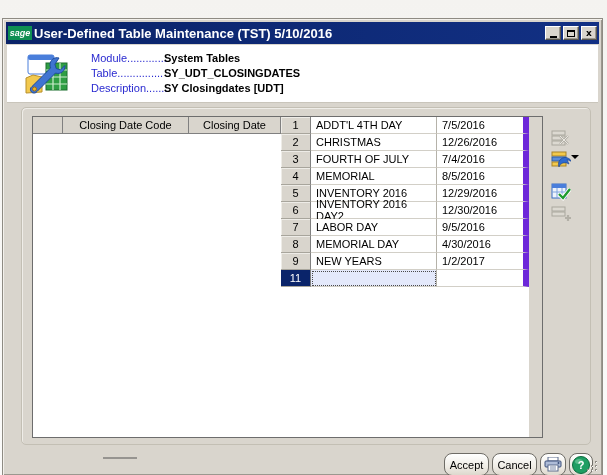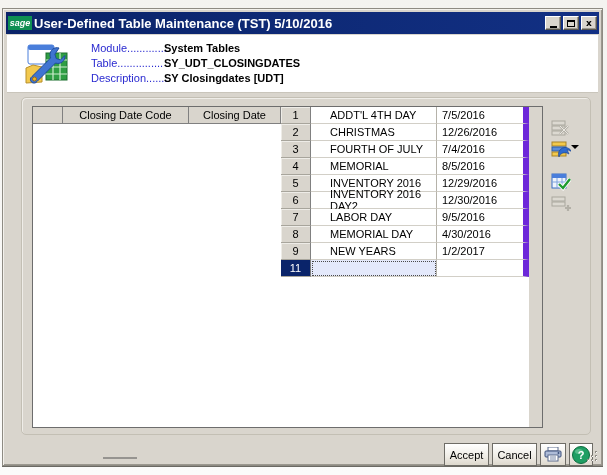--- a/index.html
+++ b/index.html
@@ -5,21 +5,21 @@
   * { margin:0; padding:0; box-sizing:border-box; }
   html,body { width:607px; height:475px; }
   body {
     font-family:"Liberation Sans", sans-serif;
     font-size:11px;
     background:linear-gradient(#f4f3f0,#fbfbfa);
     position:relative;
     overflow:hidden;
   }
   .window {
-    position:absolute; left:2px; top:8px; width:601px; height:458px;
+    position:absolute; left:2px; top:18px; width:601px; height:458px;
     background:#d9d5cd;
     border:1px solid #8e8b83;
     box-shadow:inset 1px 1px 0 #f3f1ec, inset -1px -1px 0 #9b988f, 0 1px 0 #6b6963;
   }
   
   .titlebar {
     position:absolute; left:3px; top:3px; right:3px; height:22px;
     background:linear-gradient(90deg,#0a2368,#123084);
     display:flex; align-items:center; padding:0 2px;
   }
@@ -70,21 +70,21 @@
     display:flex; align-items:center; justify-content:center;
     font-size:11px; color:#000;
   }
   .grid-row { display:flex; height:17px; flex:0 0 auto; }
   .grid-row .cell { display:flex; align-items:center; }
   .cell.num {
     width:30px; flex:0 0 auto; justify-content:center;
     background:#d9d5cd; border-right:1px solid #808080; border-bottom:1px solid #a8a59c;
     box-shadow:inset 1px 1px 0 #eeece7;
   }
-  .cell.code { width:126px; flex:0 0 auto; padding-left:19px;
+  .cell.code { width:126px; flex:0 0 auto; padding-left:5px;
     background:#fff; border-right:1px solid #b5b2a9; border-bottom:1px solid #d2cfc7; }
   .cell.date { width:92px; flex:0 0 auto; padding-left:5px;
     background:#fff; border-right:6px solid #6d28d9; border-bottom:1px solid #d2cfc7; }
   .cell.fill { flex:1; background:#fff; border-bottom:1px solid #e2dfd8; }
   .grid-row.active .cell.num { background:#0a246a; color:#fff; box-shadow:none; }
   .grid-row.active .cell.code {
     background:#e4e9fb; outline:1px dotted #4a4a4a; outline-offset:-2px;
   }
   .grid-fillarea { flex:1; display:flex; }
   .grid-fillarea .numstrip {
@@ -94,21 +94,21 @@
   
   .side-toolbar { position:absolute; left:542px; top:106px; width:46px; }
   .tool { position:absolute; width:20px; height:18px; background:transparent; border:none; padding:0; cursor:default; }
   .tool svg { display:block; }
   .dd-arrow { position:absolute; left:26px; top:30px; width:0; height:0;
     border-left:4px solid transparent; border-right:4px solid transparent; border-top:4px solid #000; }
   
   .footer-btn {
     position:absolute; height:23px;
     background:linear-gradient(#ffffff,#efece5 60%,#ddd8cd);
-    border:1px solid #6e6c66; border-radius:0;
+    border:1px solid #6e6c66; border-radius:8px;
     font-family:"Liberation Sans", sans-serif; font-size:11px; color:#000;
     display:flex; align-items:center; justify-content:center; cursor:default;
   }
   .footer-btn.text::first-letter { text-decoration:underline; }
   .resize-grip { position:absolute; right:4px; bottom:3px; width:13px; height:13px; }
   .edge-smudge { position:absolute; left:103px; top:457px; width:34px; height:2px; background:#5f5f5f; opacity:.55; }
 </style>
 </head>
 <body>
 

